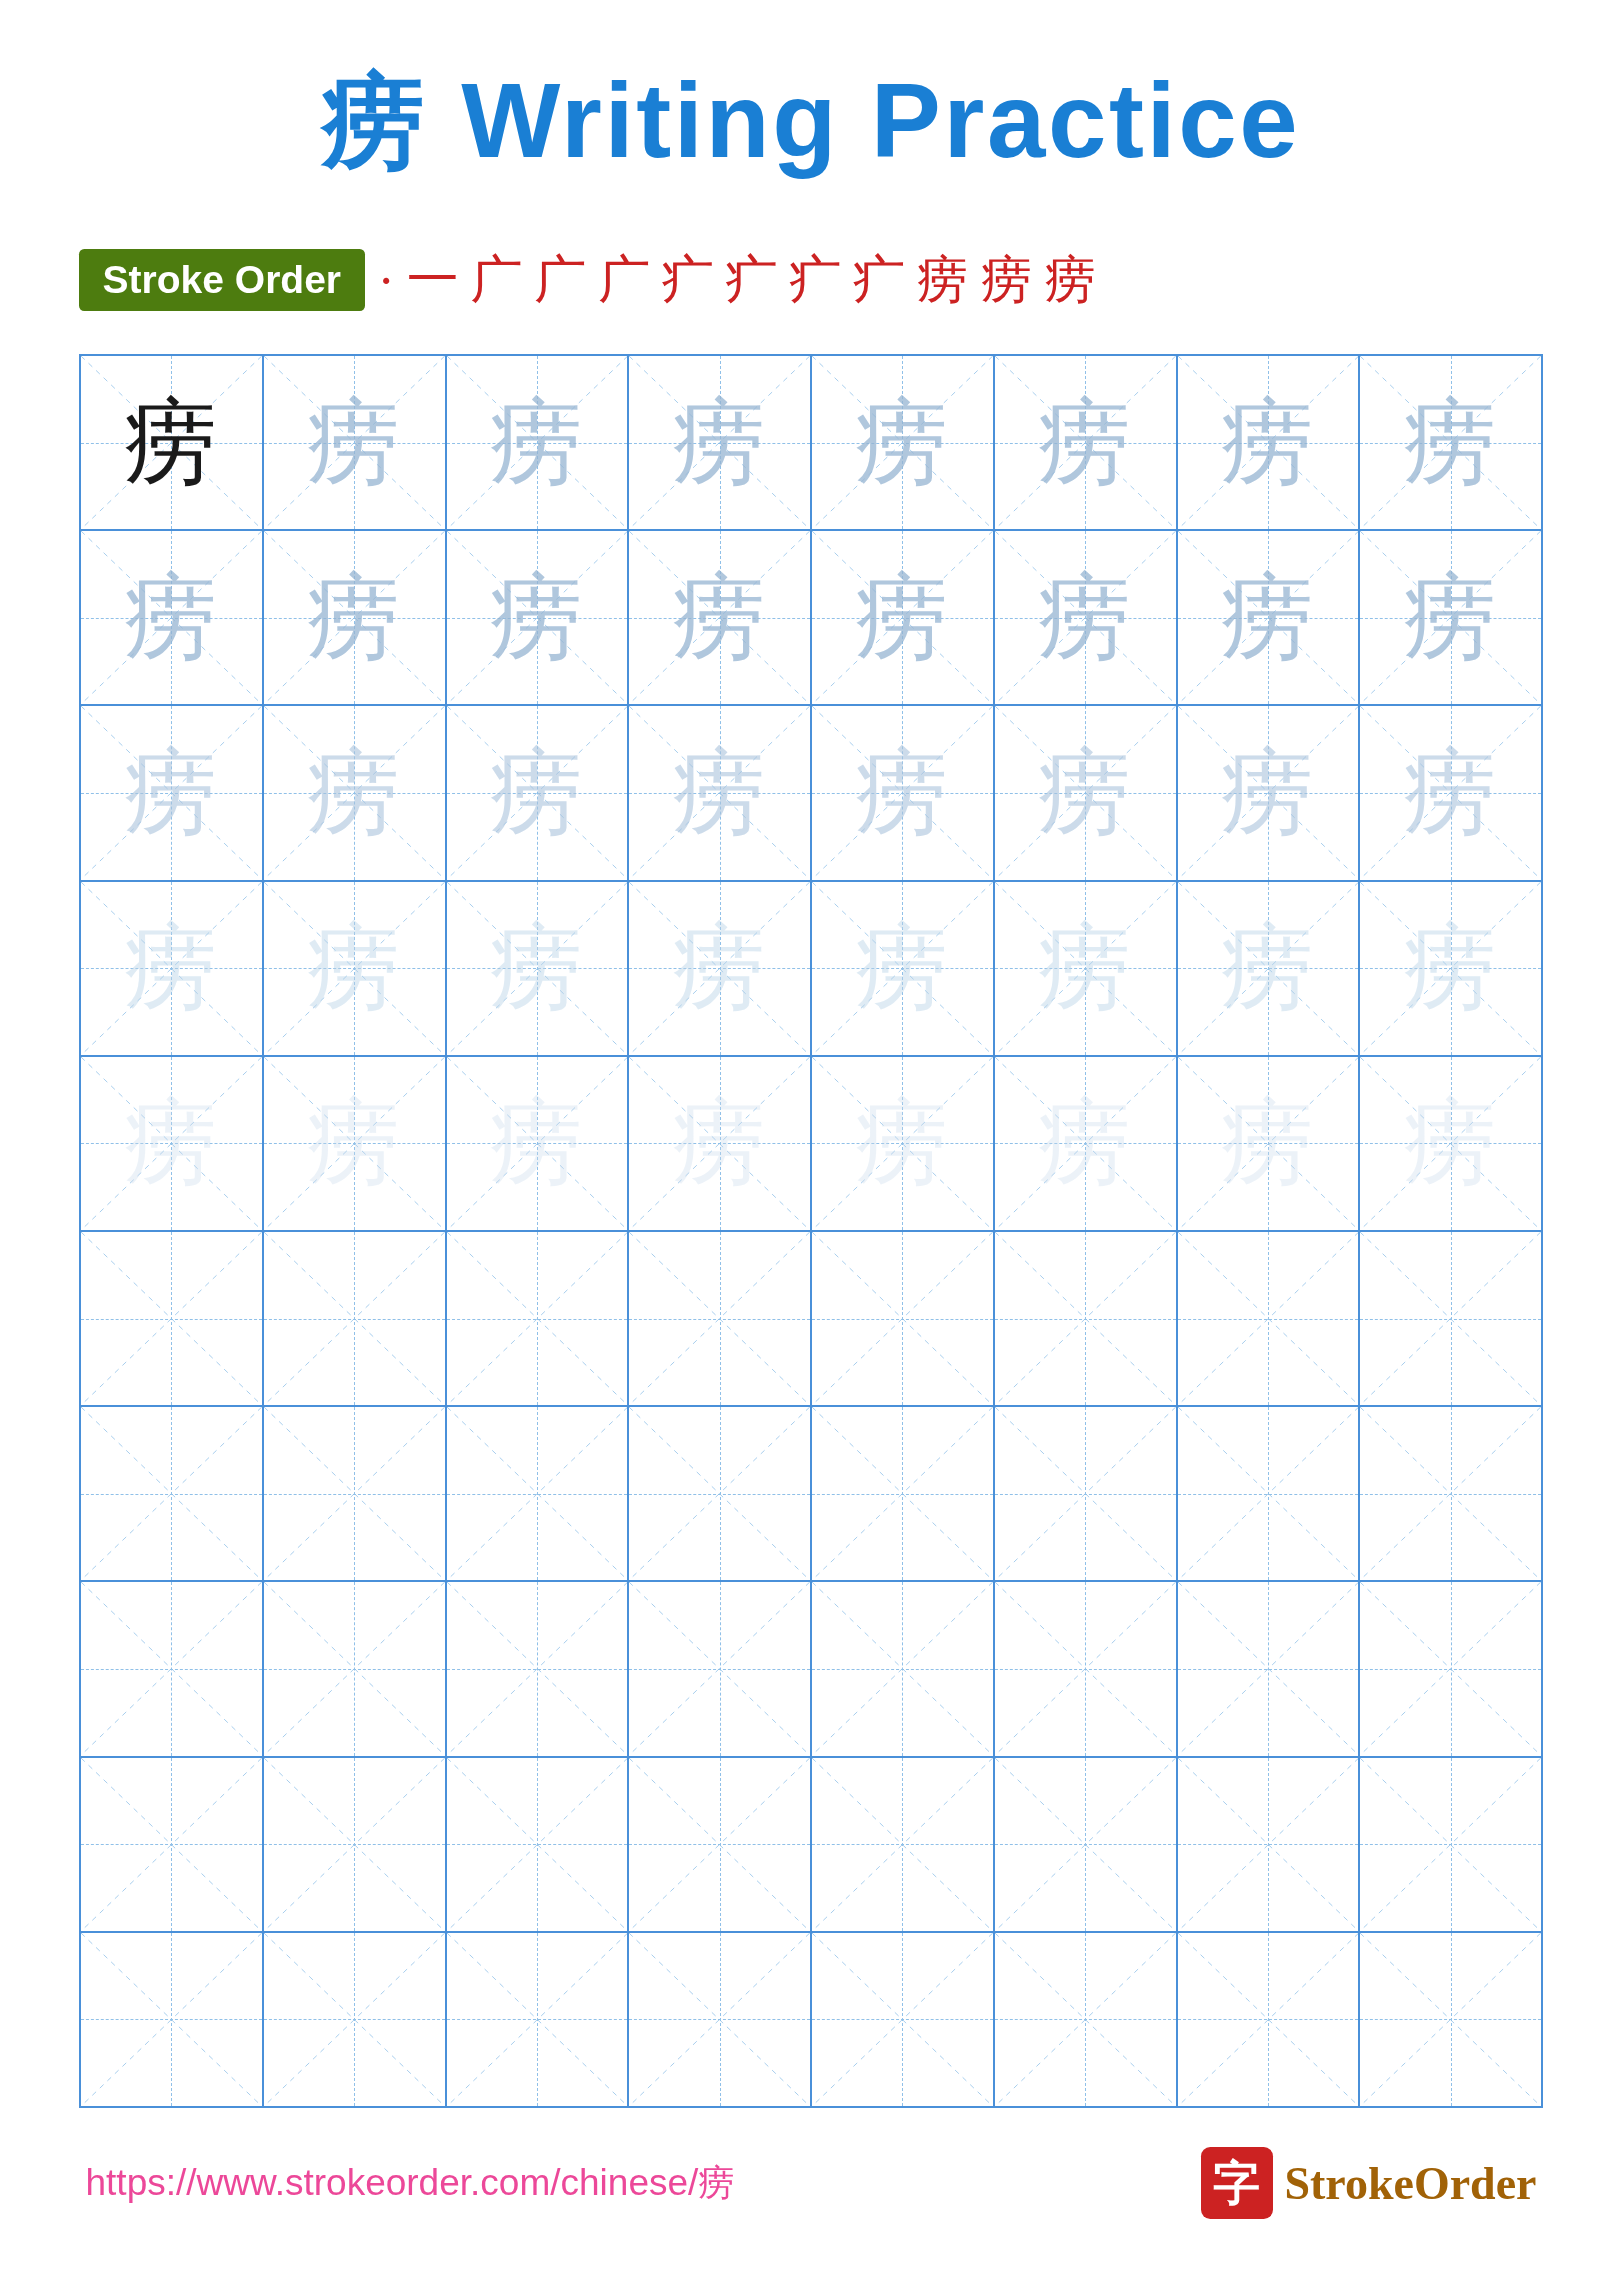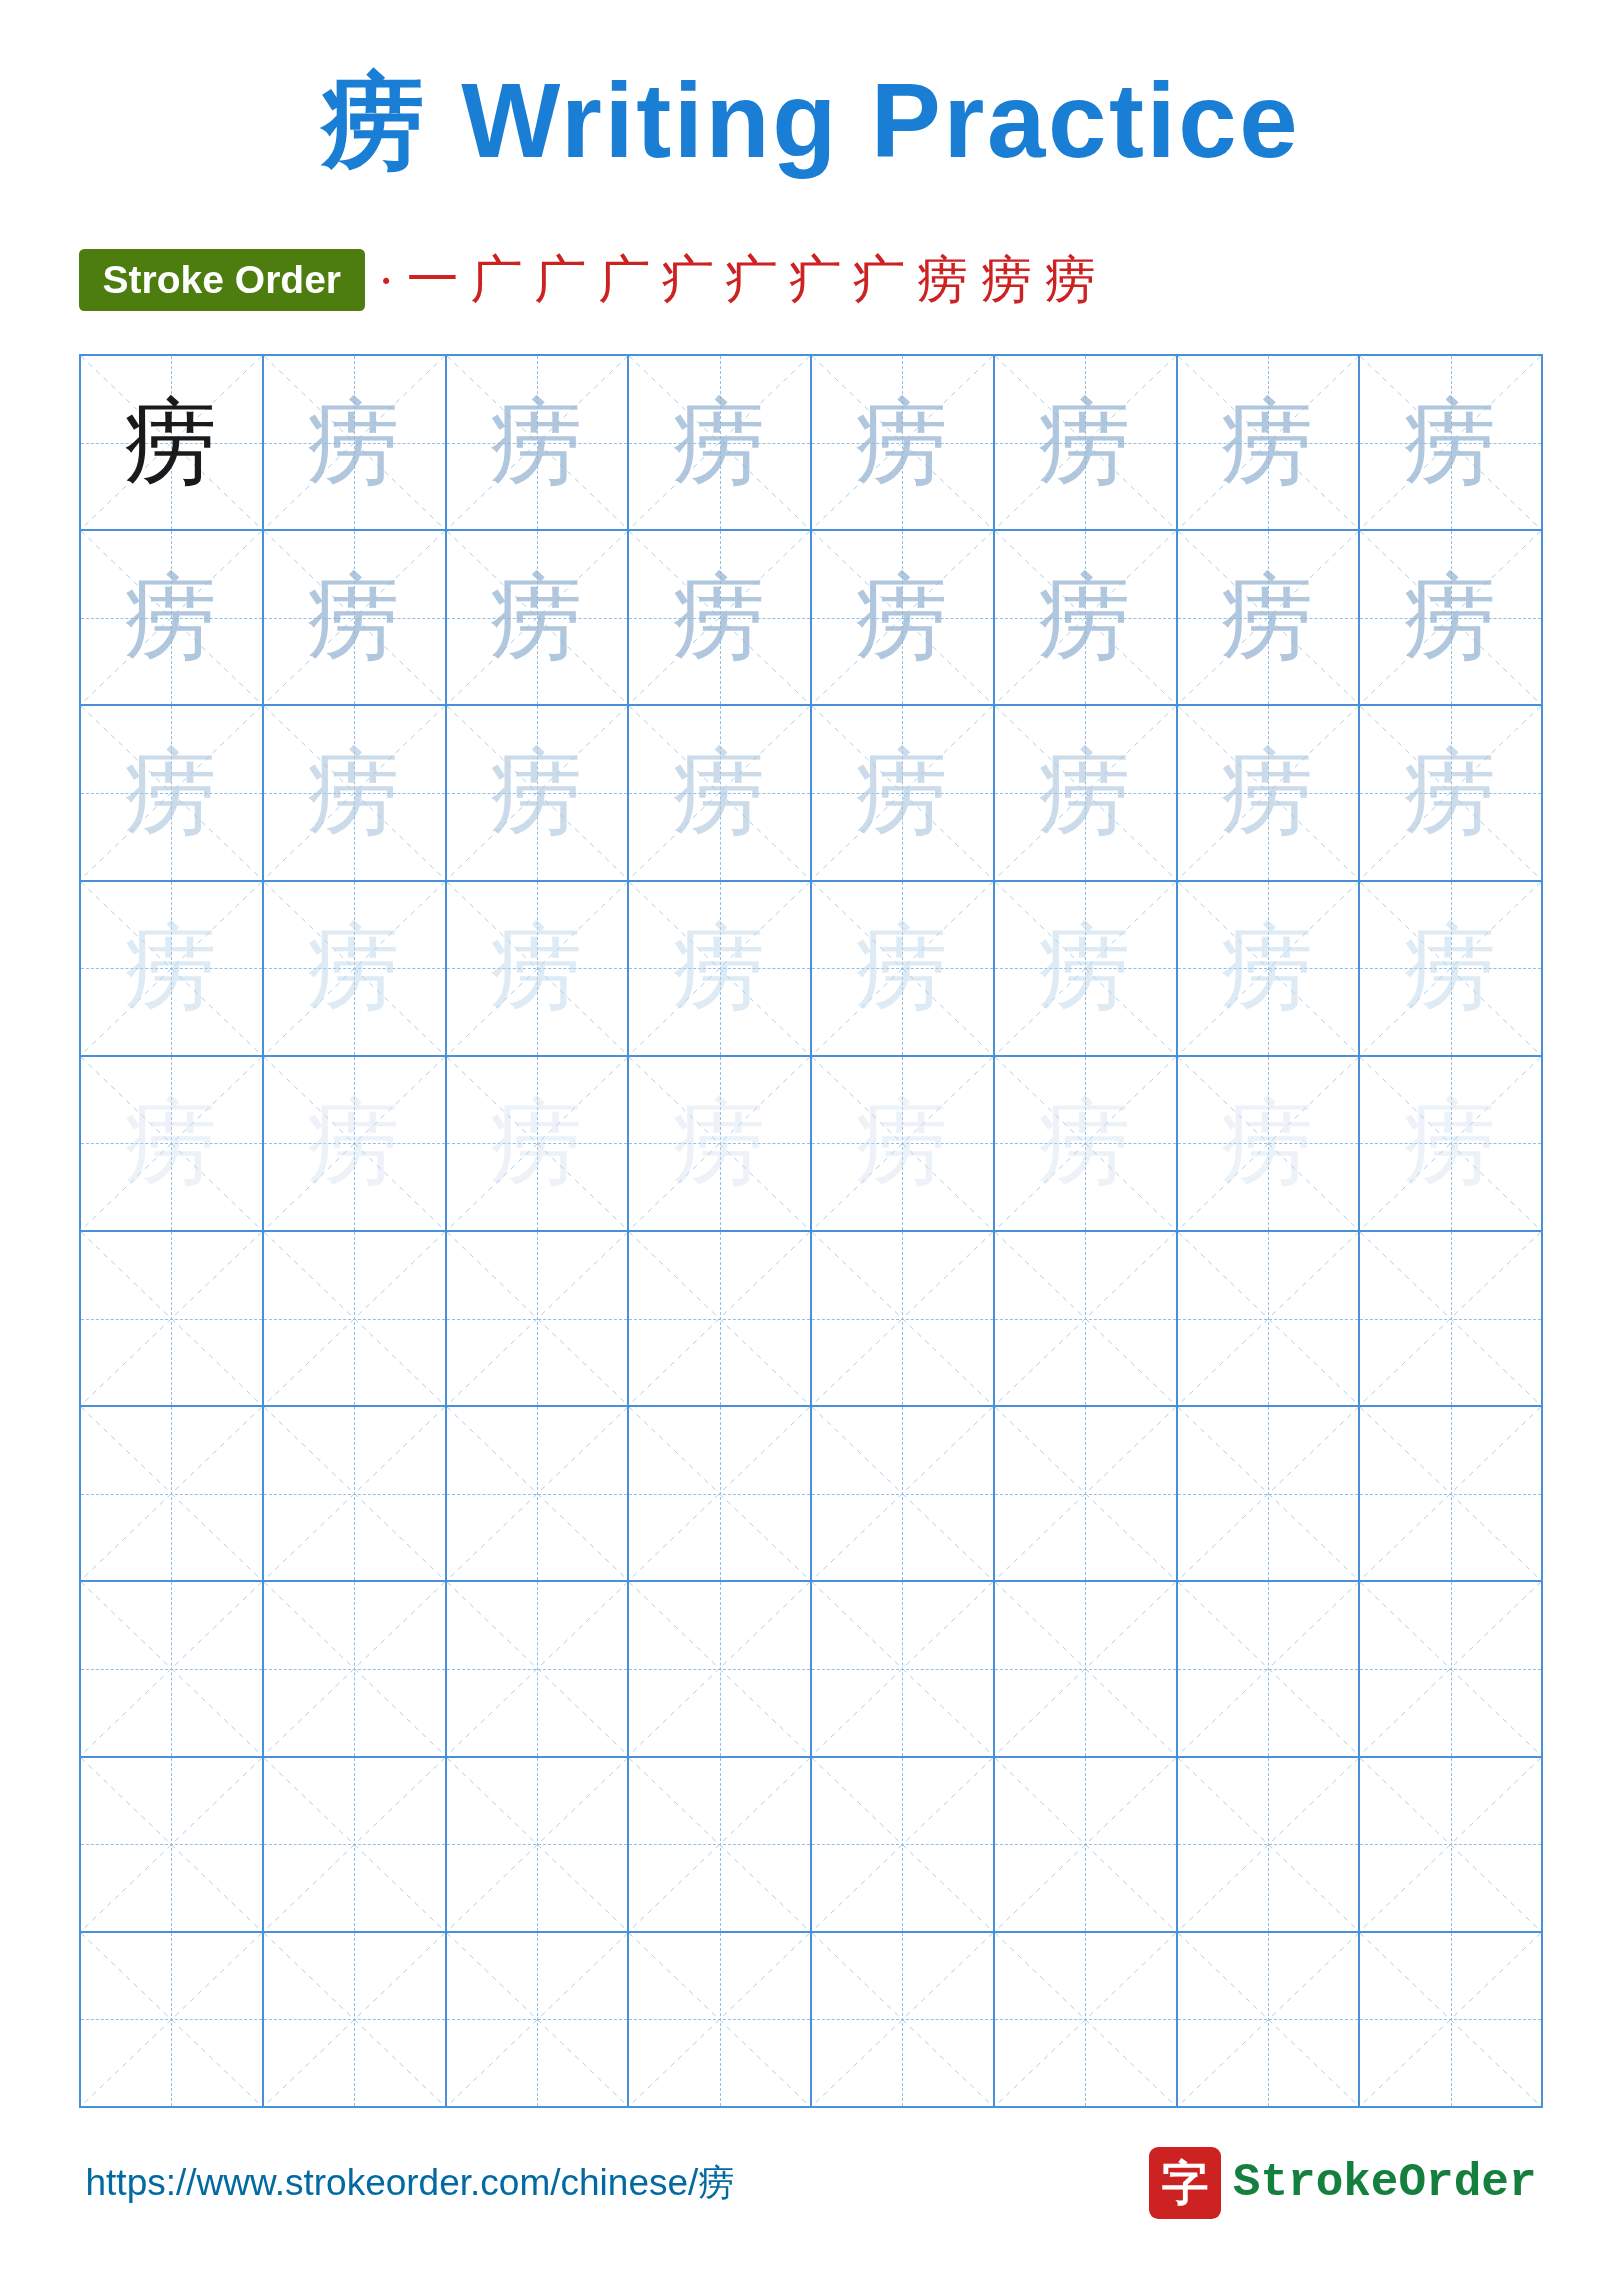--- a/index.html
+++ b/index.html
@@ -161,21 +161,21 @@
 
     .footer {
       display: flex;
       align-items: center;
       justify-content: space-between;
       margin-top: 39px;
       padding: 0 6.5px;
     }
 
     .footer-url {
-      color: #0369a1;
+      color: #ec4899;
       font-family: Arial, sans-serif;
       font-size: 37px;
       text-decoration: none;
       text-align: center;
     }
 
     .footer-logo {
       display: flex;
       align-items: center;
       gap: 11.8px;
@@ -189,24 +189,24 @@
       display: flex;
       align-items: center;
       justify-content: center;
       color: white;
       font-size: 47px;
       font-weight: bold;
       font-family: serif;
     }
 
     .footer-logo-text {
-      font-family: Liberation Mono, monospace;
+      font-family: Liberation Serif, serif;
       font-size: 46px;
       font-weight: bold;
-      color: #15803d;
+      color: #a16207;
     }
   </style>
 </head>
 <body>
 
 <div class="page">
 
   <div class="title">
     <span class="chinese-char">痨</span><span> Writing Practice</span>
   </div>

